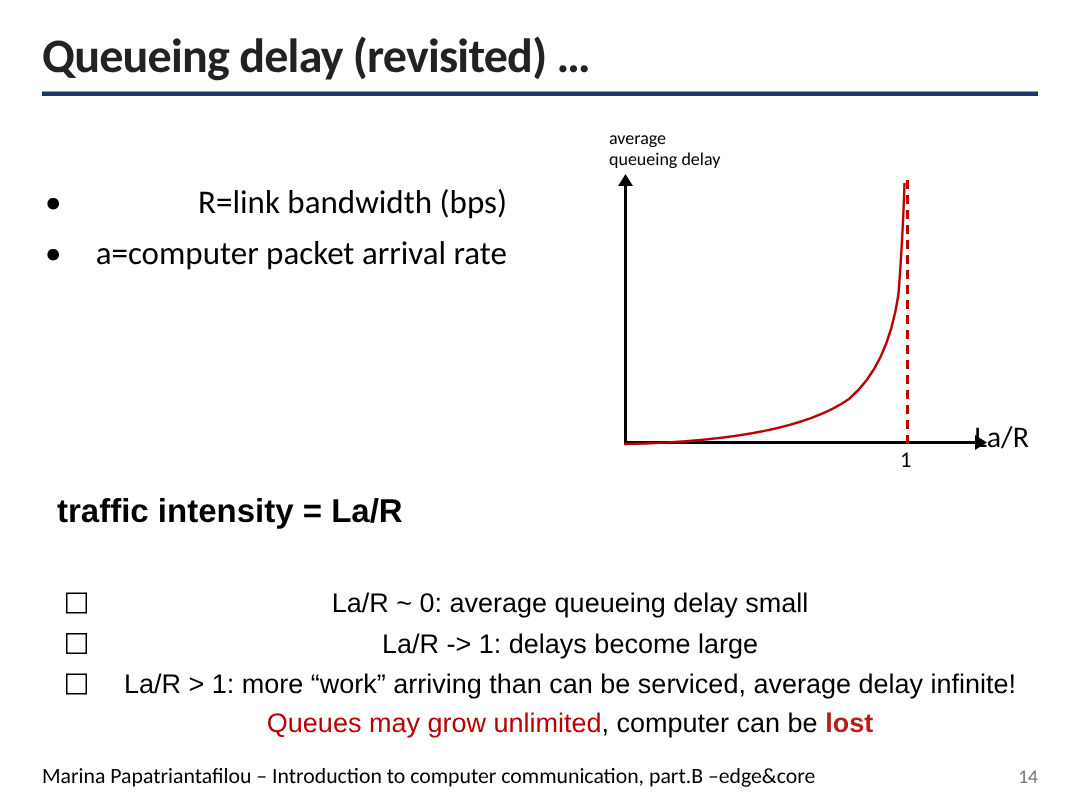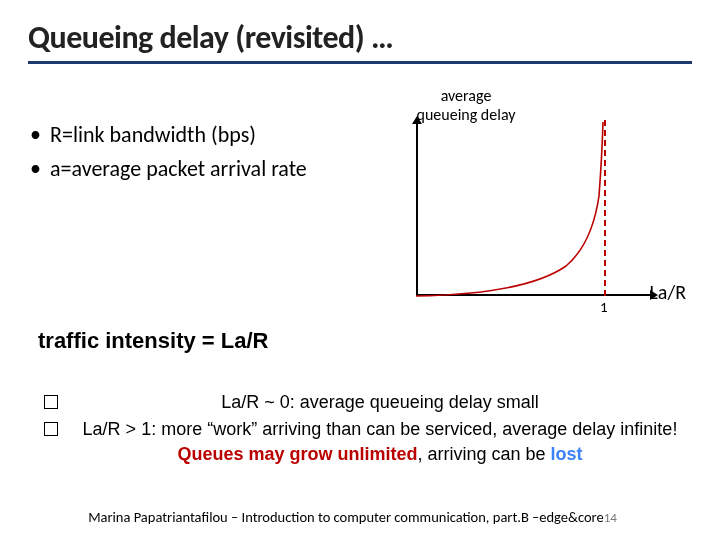--- a/index.html
+++ b/index.html
@@ -3,57 +3,57 @@
 <meta charset="utf-8">
 <style>
   * { box-sizing: border-box; margin: 0; padding: 0; }
   html, body { width: 720px; height: 540px; font-family: Calibri, Arial, sans-serif; background: #fff; color: #000; }
   .slide { width: 720px; height: 540px; position: relative; padding: 18px 28px 12px 28px; }
   .title-wrap { border-bottom: 3px solid #1b3a6b; padding-bottom: 4px; margin-bottom: 22px; }
   .title { font-size: 32px; font-weight: 700; color: #222; letter-spacing: -0.5px; }
   .upper { display: flex; gap: 18px; }
   .defs { flex: 0 0 310px; padding-top: 34px; }
   .defs ul { list-style: none; }
-  .defs li { font-size: 22px; line-height: 1.35; margin-bottom: 4px; padding-left: 22px; position: relative; }
+  .defs li { font-size: 22px; line-height: 1.35; margin-bottom: 4px; padding-left: 22px; position: relative; text-align: right; }
   .defs li::before { content: "•"; position: absolute; left: 2px; top: 0; font-size: 22px; }
   .chart-col { flex: 1; position: relative; height: 230px; }
-  .chart-label { font-size: 16px; text-align: center; line-height: 1.2; position: absolute; top: 0; left: 50px; width: 120px; }
+  .chart-label { font-size: 12px; line-height: 1.2; position: absolute; top: 0; left: 50px; width: 120px; }
   .chart-box { position: absolute; top: 40px; left: 30px; width: 260px; height: 170px; }
   .axis-y { position: absolute; left: 30px; top: -4px; bottom: 0; width: 2px; background: #000; }
   .axis-y::before { content: ""; position: absolute; top: -6px; left: -4px; border-left: 5px solid transparent; border-right: 5px solid transparent; border-bottom: 8px solid #000; }
   .axis-x { position: absolute; left: 30px; right: -6px; bottom: 0; height: 2px; background: #000; }
   .axis-x::after { content: ""; position: absolute; right: -6px; top: -4px; border-top: 5px solid transparent; border-bottom: 5px solid transparent; border-left: 8px solid #000; }
   .asym { position: absolute; left: 218px; top: -6px; bottom: 0; width: 0; border-left: 2px dashed #b00; }
   svg.curve { position: absolute; left: 30px; top: 0; width: 230px; height: 170px; overflow: visible; }
   .x-tick { position: absolute; left: 214px; bottom: -20px; font-size: 15px; }
   .x-unit { position: absolute; right: -40px; bottom: -8px; font-size: 20px; }
   .intensity { font-size: 22px; font-weight: 700; font-family: "Trebuchet MS", Arial, sans-serif; margin-top: 12px; margin-left: 10px; }
   .cases { margin-top: 36px; padding-left: 16px; }
   .cases .row { display: flex; align-items: flex-start; font-size: 18px; font-family: "Trebuchet MS", Arial, sans-serif; line-height: 1.4; margin-bottom: 2px; text-align: center; }
   .cases .box { flex: 0 0 14px; height: 14px; border: 1.5px solid #000; margin-top: 5px; margin-right: 10px; }
   .cases .txt { flex: 1; }
-  .em1 { color: #b00; font-weight: 700; }
-  .em2 { color: #3b82f6; font-weight: 700; }
-  .footer { position: absolute; bottom: 14px; left: 13px; right: 28px; display: flex; justify-content: center; align-items: baseline; }
+  .em1 { color: #b00; font-weight: 400; }
+  .em2 { color: #b91c1c; font-weight: 700; }
+  .footer { position: absolute; bottom: 14px; left: 28px; right: 28px; display: flex; justify-content: space-between; align-items: baseline; }
   .footer-text { font-size: 14.5px; color: #000; }
   .pagenum { font-size: 13px; color: #777; }
 </style>
 </head>
 <body>
 
 <div class="slide">
   <div class="title-wrap">
     <div class="title">Queueing delay (revisited) …</div>
   </div>
 
   <div class="upper">
     <div class="defs">
       <ul>
         <li>R=link bandwidth (bps)</li>
-        <li>a=average packet arrival rate</li>
+        <li>a=computer packet arrival rate</li>
       </ul>
     </div>
 
     <div class="chart-col">
       <div class="chart-label" style="white-space:pre-line;">average
 queueing delay</div>
       <div class="chart-box">
         <div class="axis-y"></div>
         <div class="axis-x"></div>
         <div class="asym"></div>
@@ -68,22 +68,26 @@
 
   <div class="intensity">traffic intensity = La/R</div>
 
   <div class="cases">
     <div class="row">
       <div class="box"></div>
       <div class="txt">La/R ~ 0: average queueing delay small</div>
     </div>
     <div class="row">
       <div class="box"></div>
+      <div class="txt">La/R -&gt; 1: delays become large</div>
+    </div>
+    <div class="row">
+      <div class="box"></div>
       <div class="txt">
-        <span>La/R &gt; 1: more “work” arriving than can be serviced, average delay infinite! </span><span class="em1">Queues may grow unlimited</span><span>, arriving can be </span><span class="em2">lost</span>
+        <span>La/R &gt; 1: more “work” arriving than can be serviced, average delay infinite! </span><span class="em1">Queues may grow unlimited</span><span>, computer can be </span><span class="em2">lost</span>
       </div>
     </div>
   </div>
 
   <div class="footer">
     <div class="footer-text">Marina Papatriantafilou –  Introduction to computer communication, part.B –edge&amp;core</div>
     <div class="pagenum">14</div>
   </div>
 </div>
 

